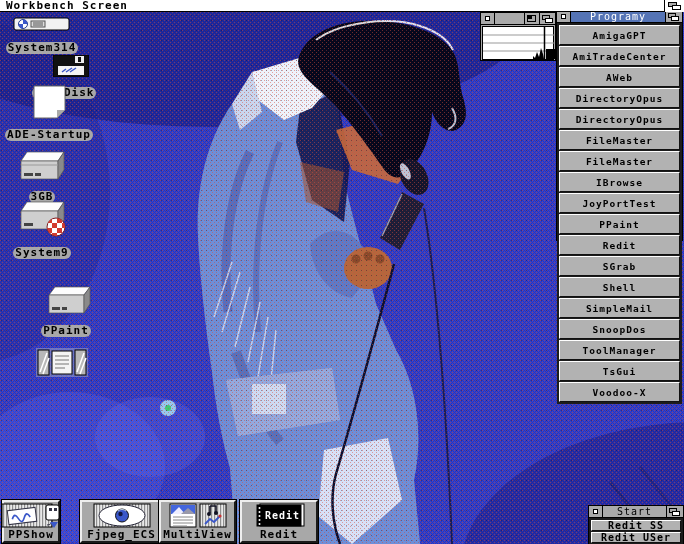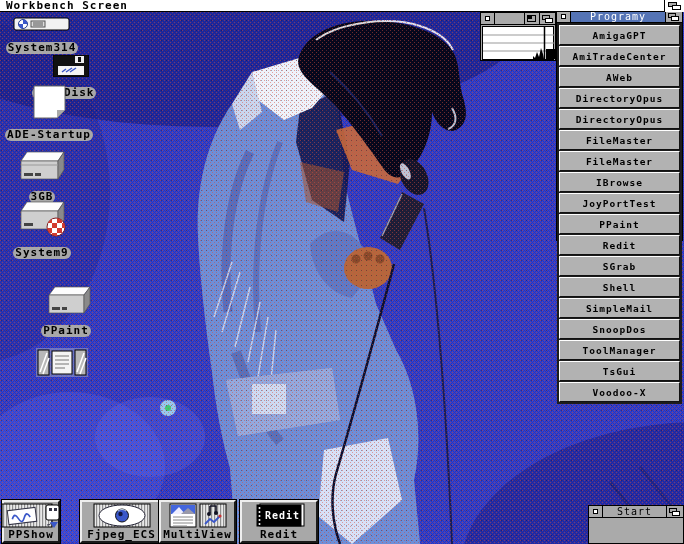--- a/index.html
+++ b/index.html
@@ -396,15 +396,19 @@
     <div class="tbar">
       <span class="gad">
           <span class="sq"></span>
         </span>
       <span class="ttl">Start</span>
       <span class="gad rt" style="flex:0 0 17px;">
           <span class="db"></span>
           <span class="df"></span>
         </span>
     </div>
+    <div class="start-body">
+      <div class="start-btn">Redit SS</div>
+      <div class="start-btn">Redit USer</div>
+    </div>
   </div>
 
 </div>
 
 </body></html>

